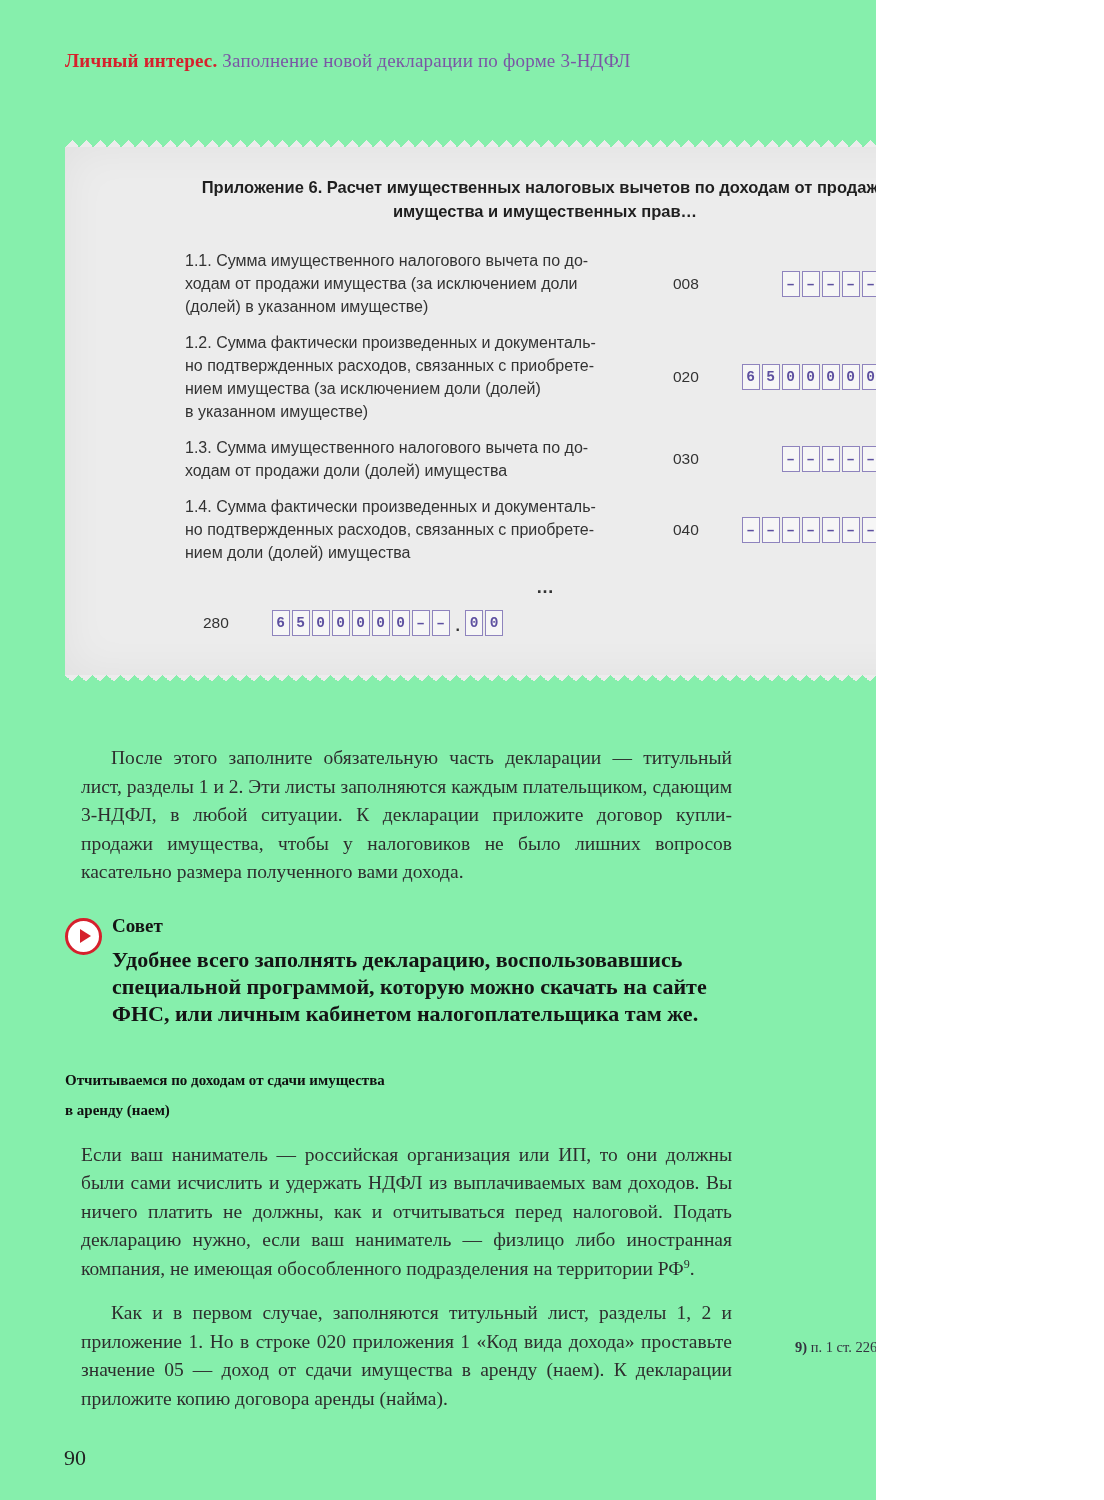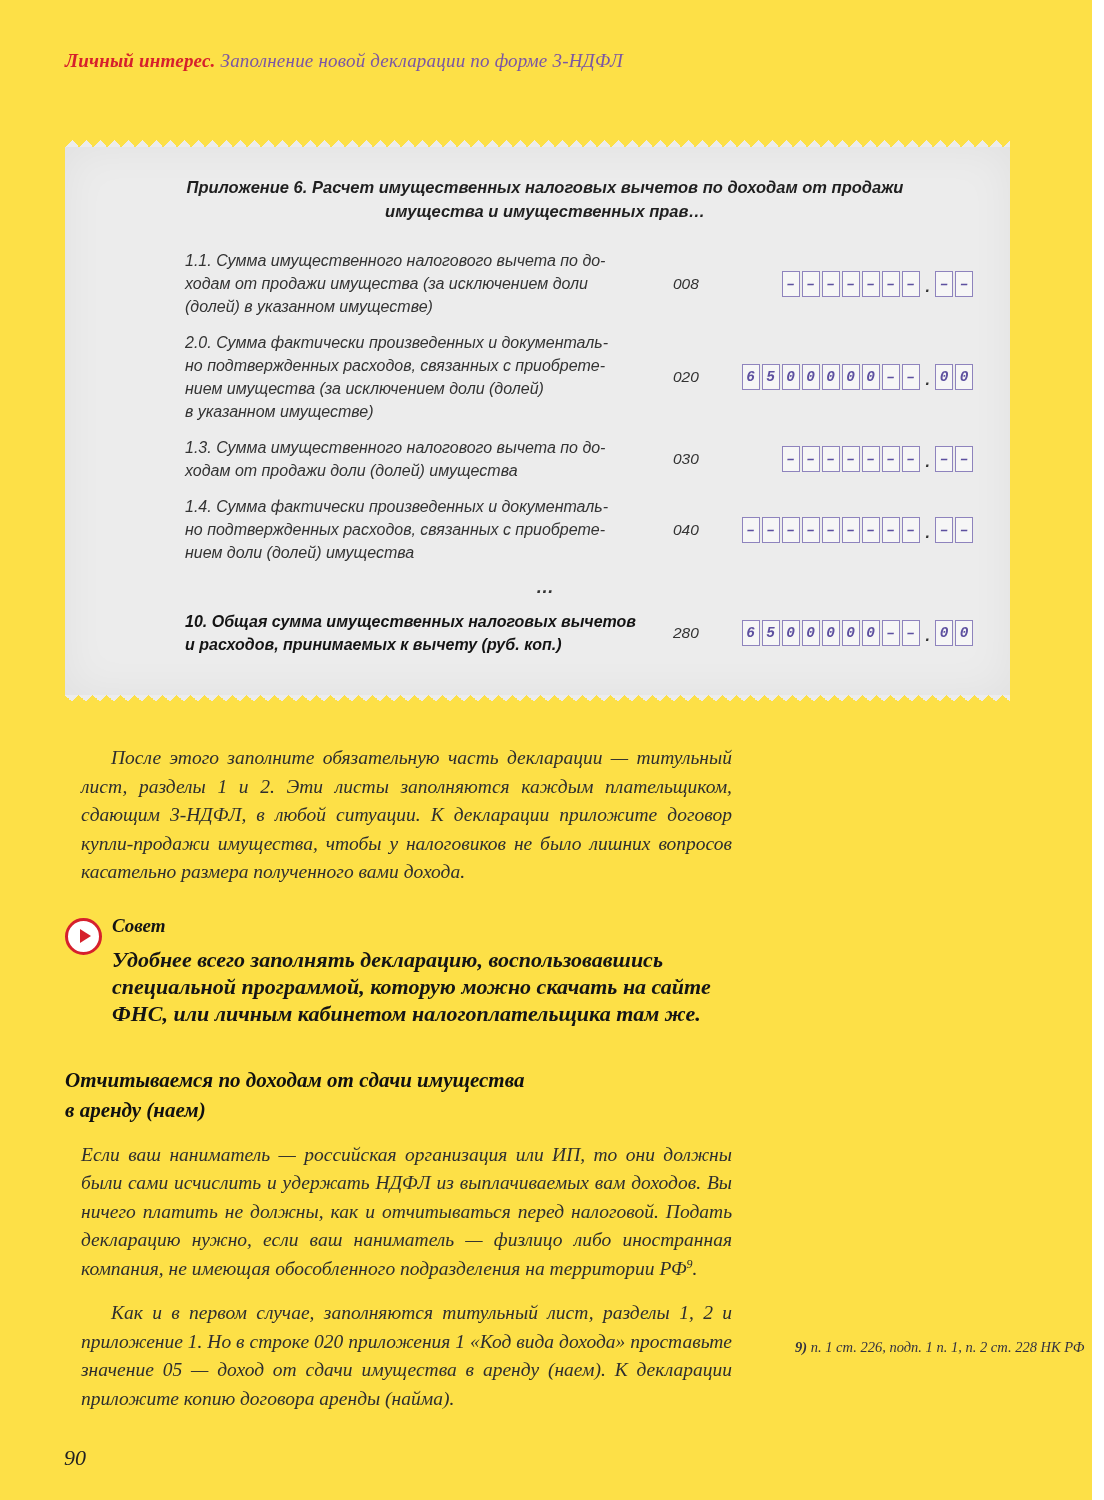--- a/index.html
+++ b/index.html
@@ -1,19 +1,19 @@
 <!DOCTYPE html>
 <html><head>
 <meta charset="utf-8">
 <style>
   * { box-sizing: border-box; }
   html,body { margin:0; padding:0; background:#fff; }
   .page {
-    position:relative; width:1092px; height:1500px; background:#fde047;
-    font-family:"Liberation Serif", serif; color:#2e2e2e; overflow:hidden;font-style:italic;
+    position:relative; width:876px; height:1500px; background:#86efac;
+    font-family:"Liberation Serif", serif; color:#2e2e2e; overflow:hidden;
   }
 
   
   .header { position:absolute; left:65px; top:50px; font-size:19px; letter-spacing:0.2px; }
   .hdr-bold { color:#d6202c; font-weight:bold; }
   .hdr-rest { color:#7a56a5; }
 
   
   .form-box { position:absolute; left:65px; top:140px; width:945px; }
   .zig { height:7px; }
@@ -50,21 +50,21 @@
   .tip-icon {
     flex:0 0 auto; width:37px; height:37px; border:3px solid #d6202c; border-radius:50%;
     display:flex; align-items:center; justify-content:center; margin-top:3px; background:#fff;
   }
   .tri { width:0; height:0; border-left:11px solid #d6202c; border-top:7px solid transparent; border-bottom:7px solid transparent; margin-left:3px; }
   .tip-content { margin-left:10px; }
   .tip-title { font-weight:bold; font-size:19px; color:#141414; margin-bottom:9px; }
   .tip-text { font-weight:bold; font-size:22px; line-height:27px; width:618px; color:#141414; text-align:left; }
 
   .section-heading {
-    font-size:21px; line-height:30px; font-weight:bold; color:#101010;
+    font-size:15px; line-height:30px; font-weight:bold; color:#101010;
     white-space:pre-line; margin:38px 0 14px 0;
   }
 
   .footnote { position:absolute; left:795px; top:1337px; width:295px; font-size:14.5px; line-height:21px; color:#33323f; }
   .fn-num { font-weight:bold; }
 
   .page-number { position:absolute; left:64px; top:1445px; font-size:22px; color:#222; }
   sup { font-size:12px; line-height:0; }
 </style>
 </head>
@@ -99,21 +99,21 @@
             </div>
           <span class="cell-dot">.</span>
           <div class="cells">
               <span class="cell">–</span>
               <span class="cell">–</span>
             </div>
         </div>
       </div>
 
       <div class="form-row">
-        <div class="row-label">2.0. Сумма фактически произведенных и документаль-
+        <div class="row-label">1.2. Сумма фактически произведенных и документаль-
 но подтвержденных расходов, связанных с приобрете-
 нием имущества (за исключением доли (долей)
 в указанном имуществе)</div>
         <div class="row-code">020</div>
         <div class="row-cells">
           <div class="cells">
               <span class="cell">6</span>
               <span class="cell">5</span>
               <span class="cell">0</span>
               <span class="cell">0</span>
@@ -174,22 +174,20 @@
           <div class="cells">
               <span class="cell">–</span>
               <span class="cell">–</span>
             </div>
         </div>
       </div>
 
       <div class="form-ellipsis">…</div>
 
       <div class="form-row bold">
-        <div class="row-label">10. Общая сумма имущественных налоговых вычетов
-и расходов, принимаемых к вычету  (руб. коп.)</div>
         <div class="row-code">280</div>
         <div class="row-cells">
           <div class="cells">
               <span class="cell">6</span>
               <span class="cell">5</span>
               <span class="cell">0</span>
               <span class="cell">0</span>
               <span class="cell">0</span>
               <span class="cell">0</span>
               <span class="cell">0</span>

